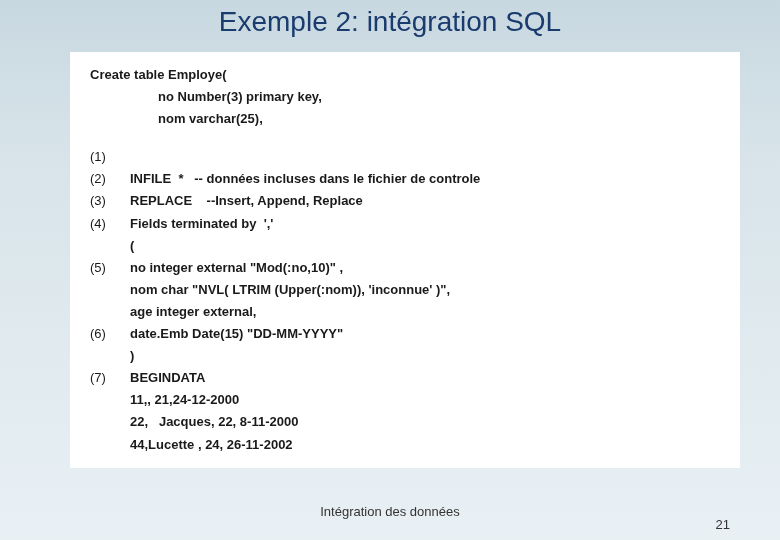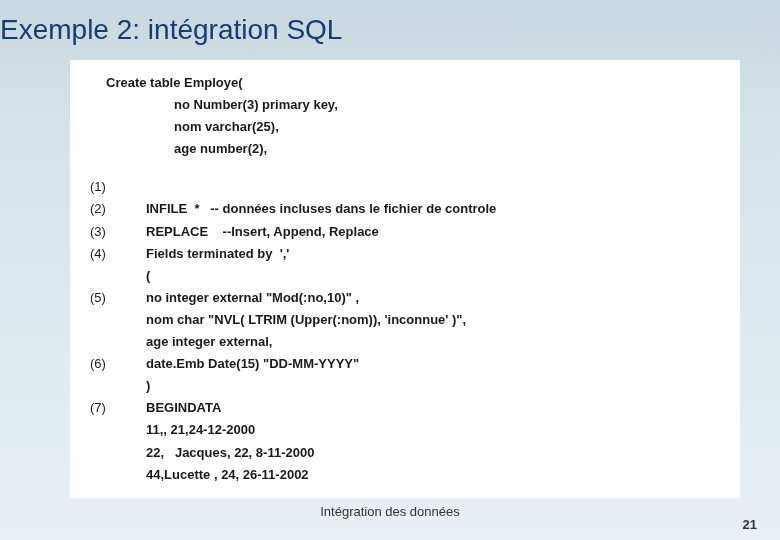--- a/index.html
+++ b/index.html
@@ -5,25 +5,25 @@
     * { margin: 0; padding: 0; box-sizing: border-box; }
     body {
       width: 780px;
       height: 540px;
       background: linear-gradient(to bottom, #c8d8e0 0%, #d8e4ea 30%, #e8f0f4 100%);
       position: relative;
       font-family: Arial, "Helvetica Neue", sans-serif;
       overflow: hidden;
     }
     .title {
-      text-align: left;
+      text-align: center;
       color: #1a3b6e;
       font-size: 28px;
       font-weight: normal;
-      padding-top: 14px;
+      padding-top: 6px;
       padding-bottom: 6px;
     }
     .content-box {
       background: #ffffff;
       margin: 8px 40px 0 70px;
       padding: 12px 20px 12px 20px;
       position: relative;
     }
     .code-block {
       font-family: Arial, "Helvetica Neue", sans-serif;
@@ -34,62 +34,58 @@
     }
     .line { display: flex; }
     .line-num {
       display: inline-block;
       width: 40px;
       font-weight: normal;
       flex-shrink: 0;
     }
     .indent0 { padding-left: 0; }
     .indent1 { padding-left: 68px; }
-    .line .txt { white-space: pre; margin-left: 16px; }
+    .line .txt { white-space: pre; }
     .gap { height: 16px; }
     .footer {
       position: absolute;
       bottom: 8px;
       left: 0;
       width: 100%;
       font-size: 13px;
       color: #333;
     }
     .footer-center {
       position: absolute;
       left: 50%;
       transform: translateX(-50%);
       bottom: 13px;
     }
     .footer-right {
       position: absolute;
-      right: 23px;
+      right: 50px;
       bottom: 0;
-      font-weight: bold;
     }
   </style>
 </head>
 <body>
 
 <div class="title">Exemple 2: intégration SQL</div>
 
 <div class="content-box">
   <div class="code-block">
 
     <div class="line">
         <span class="txt indent0">Create table Employe(</span>
       </div>
     <div class="line">
         <span class="txt indent1">no Number(3) primary key,</span>
       </div>
     <div class="line">
         <span class="txt indent1">nom varchar(25),</span>
-      </div>
-    <div class="line">
-        <span class="txt indent1">age number(2),</span>
       </div>
 
     <div class="gap"></div>
 
     <div class="line">
         <span class="line-num">(1)</span>
       </div>
     <div class="line">
         <span class="line-num">(2)</span>
         <span class="txt">INFILE  *   -- données incluses dans le fichier de controle</span>

